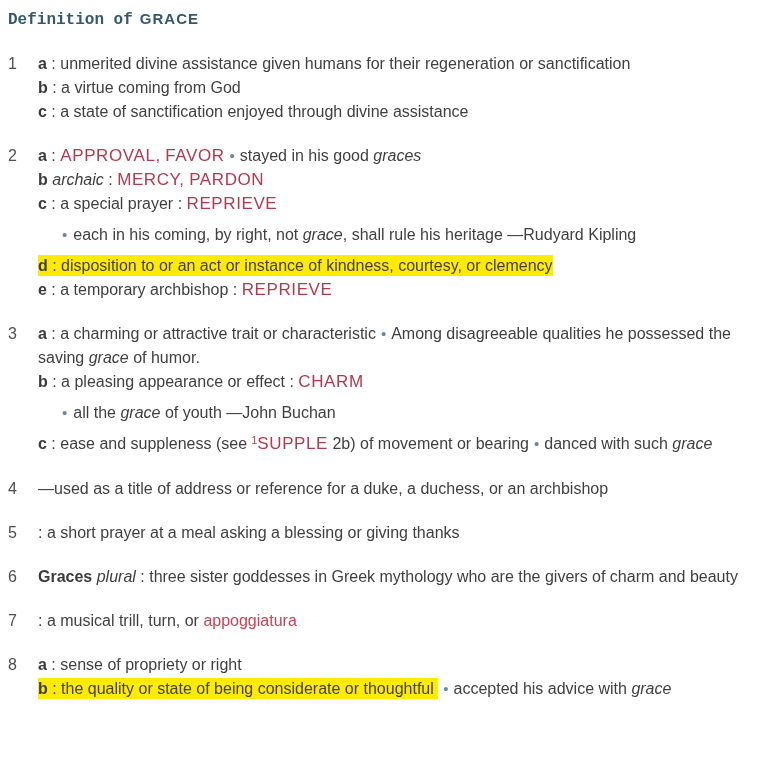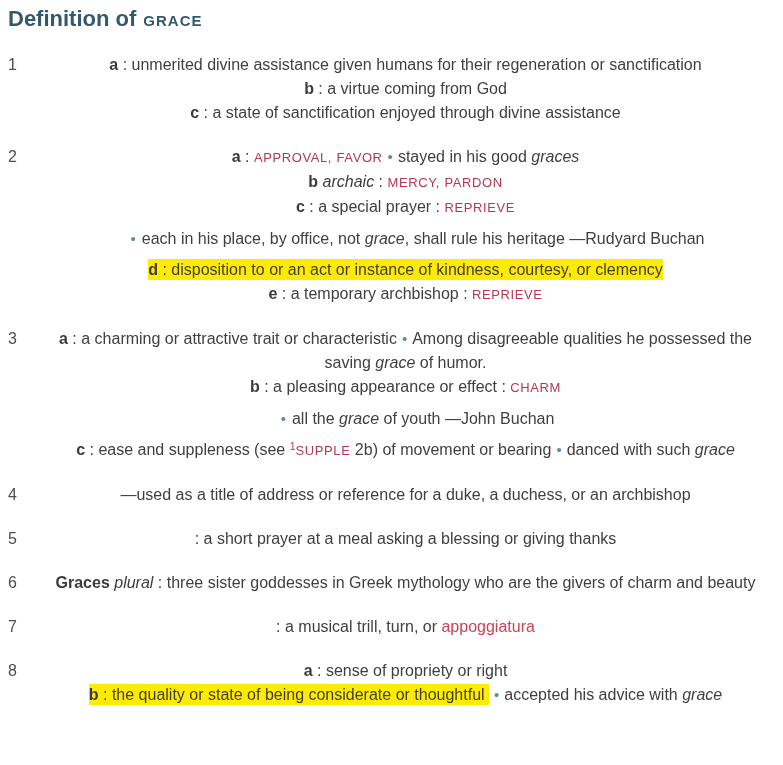--- a/index.html
+++ b/index.html
@@ -13,39 +13,39 @@
   }
   html,body{margin:0;padding:0;background:#ffffff;}
   body{
     width:783px;height:765px;overflow:hidden;
     font-family:"Liberation Sans","DejaVu Sans",sans-serif;
     font-size:16px;color:var(--body);
   }
   .page{padding:4px 10px 0 8px;box-sizing:border-box;}
   .entry-header{margin:2px 0 19px 0;line-height:26px;}
   .title-prefix{
-    font-size:22px;font-weight:bold;color:var(--heading);
+    font-size:16px;font-weight:bold;color:var(--heading);font-family:Liberation Mono, monospace;
   }
   .headword{
     font-size:15px;font-weight:600;color:var(--heading);
     letter-spacing:1px;margin-left:7px;
   }
   .sense{display:flex;margin-bottom:20px;}
   .sense-number{
     width:30px;flex-shrink:0;color:var(--number);
     line-height:24px;
   }
-  .sense-content{flex:1;min-width:0;text-align:center;}
+  .sense-content{flex:1;min-width:0;}
   .row{line-height:24px;}
   .row.example{margin:7px 0 7px 24px;}
   .seg{white-space:pre-wrap;}
   .seg-label{font-weight:bold;color:#3b3b3b;}
   .seg-italic{font-style:italic;}
   .seg-link{
-    color:var(--link-red);font-size:13px;letter-spacing:0.6px;
+    color:var(--link-red);font-size:17px;letter-spacing:0.6px;
     cursor:pointer;
     margin-top:22px;
   }
   .seg-word-link{color:var(--word-link-red);cursor:pointer;}
   .seg-sup{
     color:var(--link-red);font-size:10.5px;
     position:relative;top:-5px;
   }
   .seg-bullet{
     color:var(--bullet-blue);font-size:15px;padding:0 5px;
@@ -68,21 +68,21 @@
           <div class="row def"><span class="seg seg-label">b</span><span class="seg seg-plain"> : a virtue coming from God</span></div>
           <div class="row def"><span class="seg seg-label">c</span><span class="seg seg-plain"> : a state of sanctification enjoyed through divine assistance</span></div>
         </div>
       </div>
       <div class="sense">
         <div class="sense-number">2</div>
         <div class="sense-content">
           <div class="row def"><span class="seg seg-label">a</span><span class="seg seg-plain"> : </span><span class="seg seg-link">APPROVAL,</span><span class="seg seg-plain"> </span><span class="seg seg-link">FAVOR</span><span class="seg seg-bullet">•</span><span class="seg seg-plain">stayed in his good </span><span class="seg seg-italic">graces</span></div>
           <div class="row def"><span class="seg seg-label">b</span><span class="seg seg-plain"> </span><span class="seg seg-italic">archaic</span><span class="seg seg-plain"> : </span><span class="seg seg-link">MERCY,</span><span class="seg seg-plain"> </span><span class="seg seg-link">PARDON</span></div>
           <div class="row def"><span class="seg seg-label">c</span><span class="seg seg-plain"> : a special prayer : </span><span class="seg seg-link">REPRIEVE</span></div>
-          <div class="row example"><span class="seg seg-bullet">•</span><span class="seg seg-plain">each in his place, by office, not </span><span class="seg seg-italic">grace</span><span class="seg seg-plain">, shall rule his heritage —Rudyard Buchan</span></div>
+          <div class="row example"><span class="seg seg-bullet">•</span><span class="seg seg-plain">each in his coming, by right, not </span><span class="seg seg-italic">grace</span><span class="seg seg-plain">, shall rule his heritage —Rudyard Kipling</span></div>
           <div class="row def"><span class="seg seg-label hl">d</span><span class="seg seg-plain hl"> : disposition to or an act or instance of kindness, courtesy, or clemency</span></div>
           <div class="row def"><span class="seg seg-label">e</span><span class="seg seg-plain"> : a temporary archbishop : </span><span class="seg seg-link">REPRIEVE</span></div>
         </div>
       </div>
       <div class="sense">
         <div class="sense-number">3</div>
         <div class="sense-content">
           <div class="row def"><span class="seg seg-label">a</span><span class="seg seg-plain"> : a charming or attractive trait or characteristic</span><span class="seg seg-bullet">•</span><span class="seg seg-plain">Among disagreeable qualities he possessed the saving </span><span class="seg seg-italic">grace</span><span class="seg seg-plain"> of humor.</span></div>
           <div class="row def"><span class="seg seg-label">b</span><span class="seg seg-plain"> : a pleasing appearance or effect : </span><span class="seg seg-link">CHARM</span></div>
           <div class="row example"><span class="seg seg-bullet">•</span><span class="seg seg-plain">all the </span><span class="seg seg-italic">grace</span><span class="seg seg-plain"> of youth —John Buchan</span></div>

